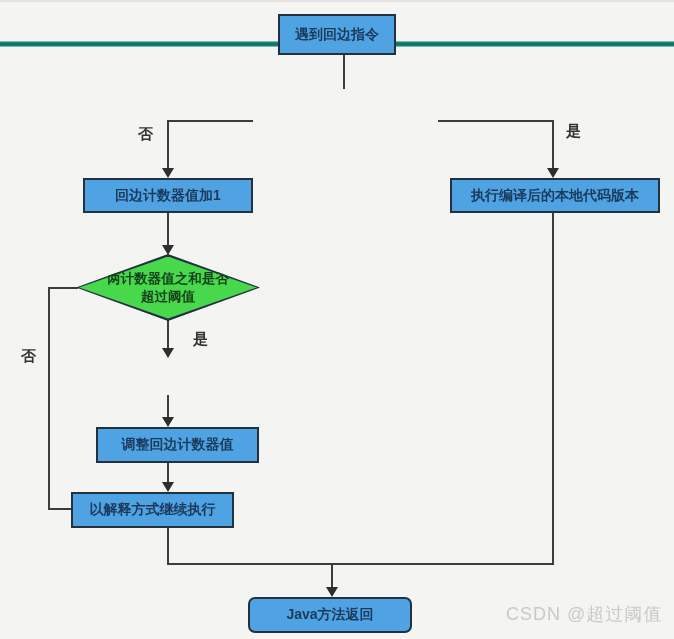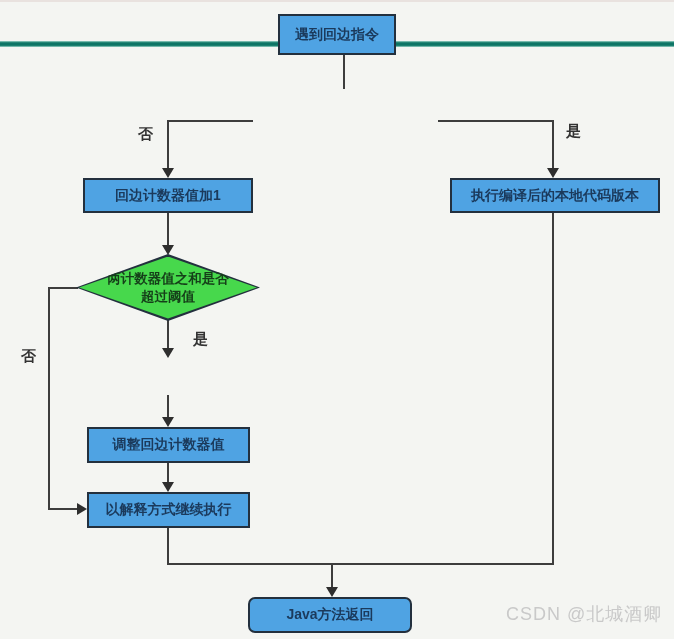--- a/index.html
+++ b/index.html
@@ -129,27 +129,27 @@
 
   <div class="diamond" style="left:76px; top:254px; width:184px; height:67px;">
     <div class="fill"></div>
     <div class="dlabel">
       <span>两计数器值之和是否</span>
       <span>超过阈值</span>
     </div>
   </div>
 
 
-  <div class="box" style="left:87px; top:427px; width:163px; height:36px;">
+  <div class="box" style="left:96px; top:427px; width:163px; height:36px;">
     <span>调整回边计数器值</span>
   </div>
 
-  <div class="box" style="left:87px; top:492px; width:163px; height:36px;">
+  <div class="box" style="left:71px; top:492px; width:163px; height:36px;">
     <span>以解释方式继续执行</span>
   </div>
 
   <div class="box" style="left:248px; top:597px; width:164px; height:36px;border-radius:7px;">
     <span>Java方法返回</span>
   </div>
 
-  <div class="watermark">CSDN @北城酒卿</div>
+  <div class="watermark">CSDN @超过阈值</div>
 
 </div>
 
 </body></html>

